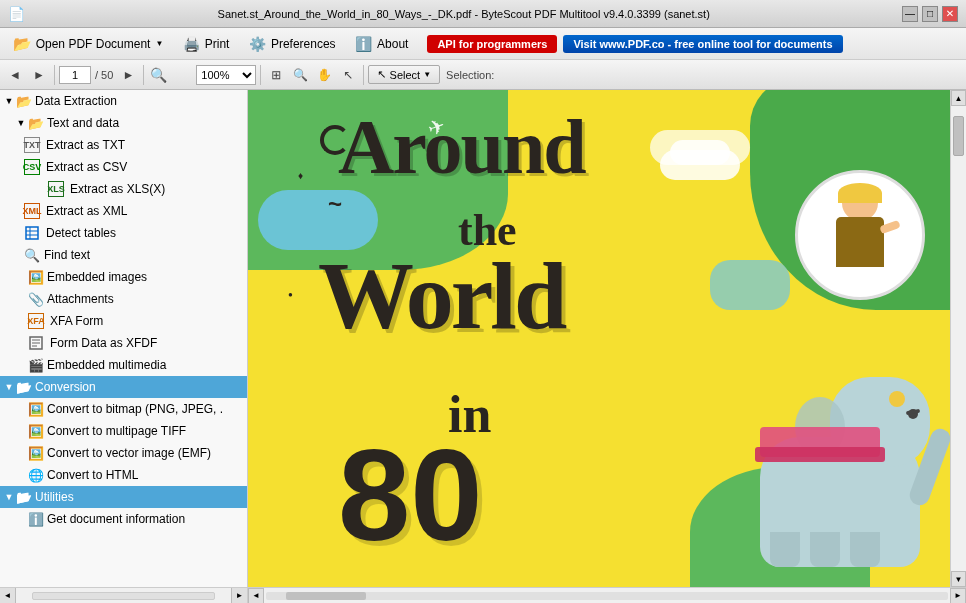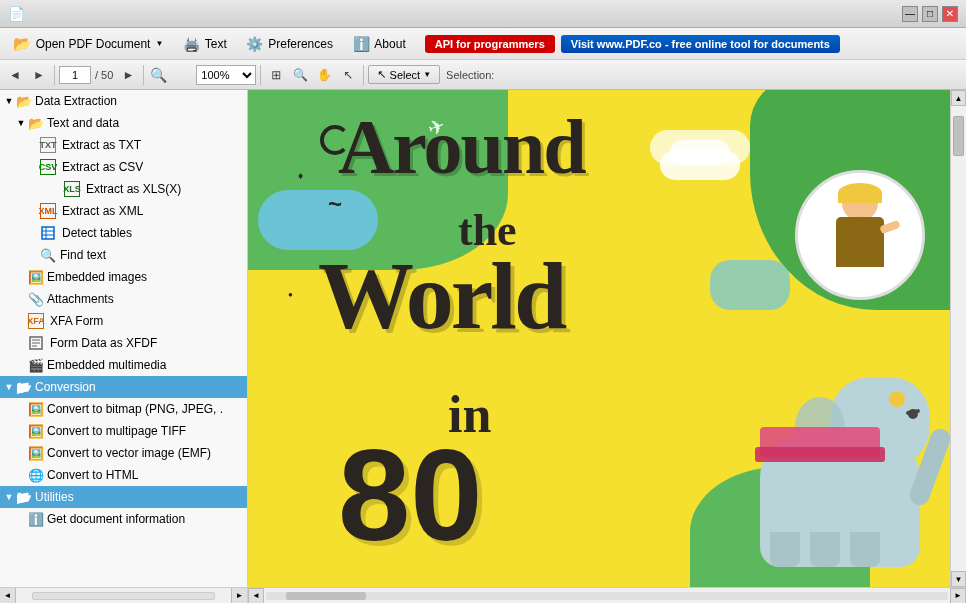--- a/index.html
+++ b/index.html
@@ -141,21 +141,21 @@
     .tree-item {
       display: flex;
       align-items: center;
       height: 22px;
       padding-left: 4px;
       cursor: pointer;
       white-space: nowrap;
     }
     .tree-indent-0 { padding-left: 4px; }
     .tree-indent-1 { padding-left: 16px; }
-    .tree-indent-2 { padding-left: 28px; }
+    .tree-indent-2 { padding-left: 12px; }
 
     .tree-icon { 
       width: 16px; height: 16px; 
       margin-right: 3px; 
       display: flex; align-items: center; justify-content: center;
       flex-shrink: 0;
       font-size: 10px;
     }
     .expand-icon {
       width: 10px; height: 10px;
@@ -278,36 +278,37 @@
       border-left: 1px solid #ccc;
     }
   </style>
 </head>
 <body>
 
 <div id="title-bar">
   <span style="display:flex;align-items:center;gap:4px;">
     <span style="font-size:14px;">📄</span>
   </span>
+  <span class="title-text">Sanet.st_Around_the_World_in_80_Ways_-_DK.pdf - ByteScout PDF Multitool v9.4.0.3399 (sanet.st)</span>
   <div class="win-controls">
     <div class="win-btn">—</div>
     <div class="win-btn">□</div>
     <div class="win-btn" style="background:#e05050;color:white;">✕</div>
   </div>
 </div>
 
 <div id="menu-bar">
   <button class="menu-btn">
     <span style="color:#e8a020;font-size:15px;">📂</span>
     <span>Open PDF Document</span>
     <span style="font-size:8px;margin-left:1px;">▼</span>
   </button>
   <button class="menu-btn">
     <span style="font-size:14px;">🖨️</span>
-    <span>Text</span>
+    <span>Print</span>
   </button>
   <button class="menu-btn">
     <span style="font-size:14px;">⚙️</span>
     <span>Preferences</span>
   </button>
   <button class="menu-btn">
     <span style="font-size:14px;">ℹ️</span>
     <span>About</span>
   </button>
   <button class="api-btn">API for programmers</button>

